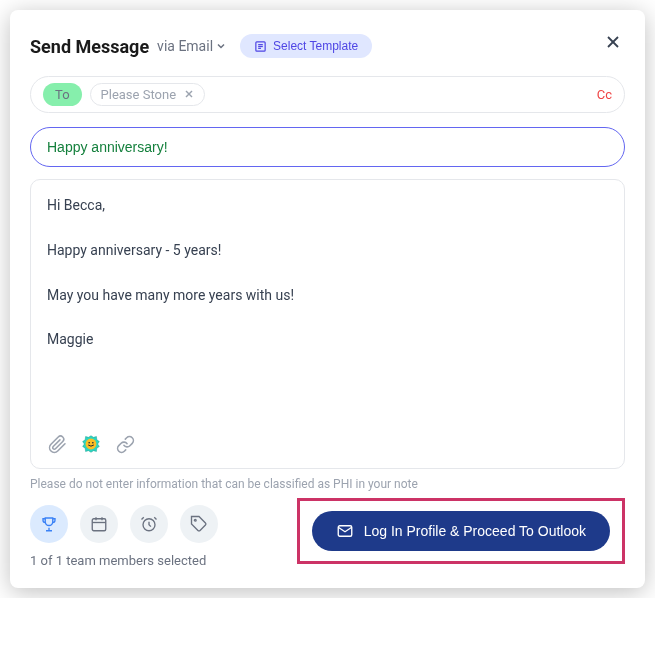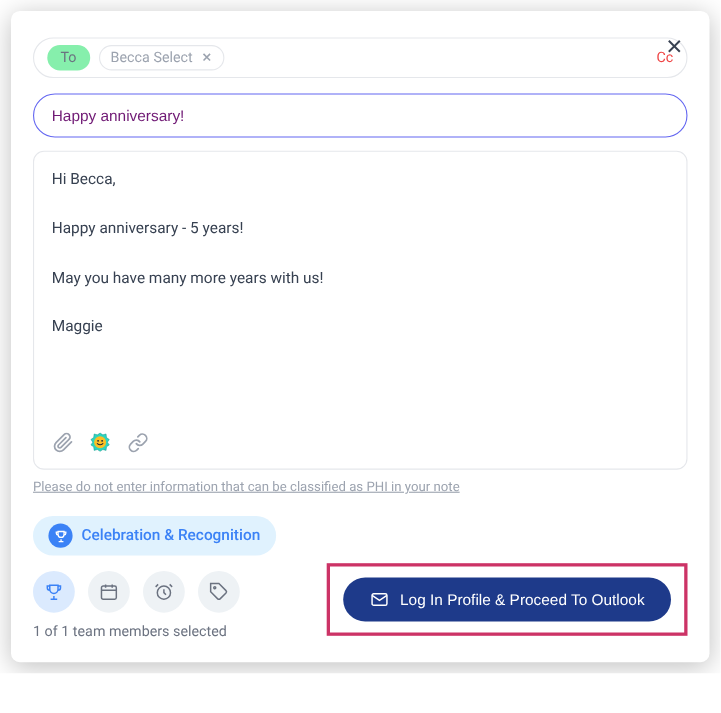--- a/index.html
+++ b/index.html
@@ -107,21 +107,21 @@
       color: #ef4444;
       font-size: 13px;
       cursor: pointer;
     }
     .subject-input {
       width: 100%;
       border: 1px solid #6366f1;
       border-radius: 20px;
       padding: 11px 16px;
       font-size: 14px;
-      color: #701a75;
+      color: #15803d;
       margin-bottom: 12px;
       outline: none;
     }
     .body-area {
       width: 100%;
       border: 1px solid #e5e7eb;
       border-radius: 10px;
       padding: 14px 16px;
       min-height: 290px;
       position: relative;
@@ -152,21 +152,20 @@
       justify-content: center;
     }
     .sticker-icon {
       width: 22px;
       height: 22px;
     }
     .phi-note {
       font-size: 12px;
       color: #9ca3af;
       margin-top: 8px;
-      text-decoration: underline;
     }
     .tag-pill {
       display: inline-flex;
       align-items: center;
       gap: 8px;
       background: #e0f2fe;
       color: #3b82f6;
       border-radius: 18px;
       padding: 7px 14px;
       font-size: 14px;
@@ -235,32 +234,50 @@
     }
     .left-col {
       display: flex;
       flex-direction: column;
     }
   </style>
 </head>
 <body>
 
 <div class="modal">
+  <div class="header">
+    <div class="title">Send Message</div>
+    <div class="via-email">
+      <span>via Email</span>
+      <svg class="chevron-down" viewBox="0 0 12 12" fill="none" stroke="currentColor" stroke-width="1.5">
+          <path d="M3 4.5l3 3 3-3"></path>
+        </svg>
+    </div>
+    <button class="template-btn">
+      <svg width="13" height="13" viewBox="0 0 14 14" fill="none" stroke="#4f46e5" stroke-width="1.3">
+          <rect x="2" y="2" width="10" height="10" rx="1"></rect>
+          <line x1="4.5" y1="5" x2="9.5" y2="5"></line>
+          <line x1="4.5" y1="7" x2="9.5" y2="7"></line>
+          <line x1="4.5" y1="9" x2="7.5" y2="9"></line>
+        </svg>
+      <span>Select Template</span>
+    </button>
+  </div>
 
   <button class="close-btn">
     <svg width="16" height="16" viewBox="0 0 16 16" stroke="currentColor" stroke-width="1.8" fill="none">
         <line x1="3" y1="3" x2="13" y2="13"></line>
         <line x1="13" y1="3" x2="3" y2="13"></line>
       </svg>
   </button>
 
   <div class="to-row">
     <span class="to-label">To</span>
     <span class="recipient-chip">
-      <span>Becca Select</span>
+      <span>Please Stone</span>
       <span class="chip-x">
         <svg width="10" height="10" viewBox="0 0 10 10" stroke="currentColor" stroke-width="1.4" fill="none">
             <line x1="2" y1="2" x2="8" y2="8"></line>
             <line x1="8" y1="2" x2="2" y2="8"></line>
           </svg>
       </span>
     </span>
     <span class="cc-label">Cc</span>
   </div>
 
@@ -293,28 +310,20 @@
         <svg width="19" height="19" viewBox="0 0 24 24" fill="none" stroke="currentColor" stroke-width="2" stroke-linecap="round" stroke-linejoin="round">
             <path d="M10 13a5 5 0 007.54.54l3-3a5 5 0 00-7.07-7.07l-1.72 1.71"></path>
             <path d="M14 11a5 5 0 00-7.54-.54l-3 3a5 5 0 007.07 7.07l1.71-1.71"></path>
           </svg>
       </span>
     </div>
   </div>
 
   <div class="phi-note">Please do not enter information that can be classified as PHI in your note</div>
 
-  <div class="tag-pill">
-    <span class="trophy-circle">
-      <svg width="13" height="13" viewBox="0 0 24 24" fill="none" stroke="#fff" stroke-width="2.2">
-          <path d="M8 21h8M12 17v4M17 4H7v5a5 5 0 0010 0V4zM7 5H4v2a3 3 0 003 3M17 5h3v2a3 3 0 01-3 3"></path>
-        </svg>
-    </span>
-    <span>Celebration &amp; Recognition</span>
-  </div>
 
   <div class="footer-row">
     <div class="left-col">
       <div class="action-icons">
         <div class="action-circle active">
           <svg width="18" height="18" viewBox="0 0 24 24" fill="none" stroke="currentColor" stroke-width="1.8">
               <path d="M8 21h8M12 17v4M17 4H7v5a5 5 0 0010 0V4zM7 5H4v2a3 3 0 003 3M17 5h3v2a3 3 0 01-3 3"></path>
             </svg>
         </div>
         <div class="action-circle">

